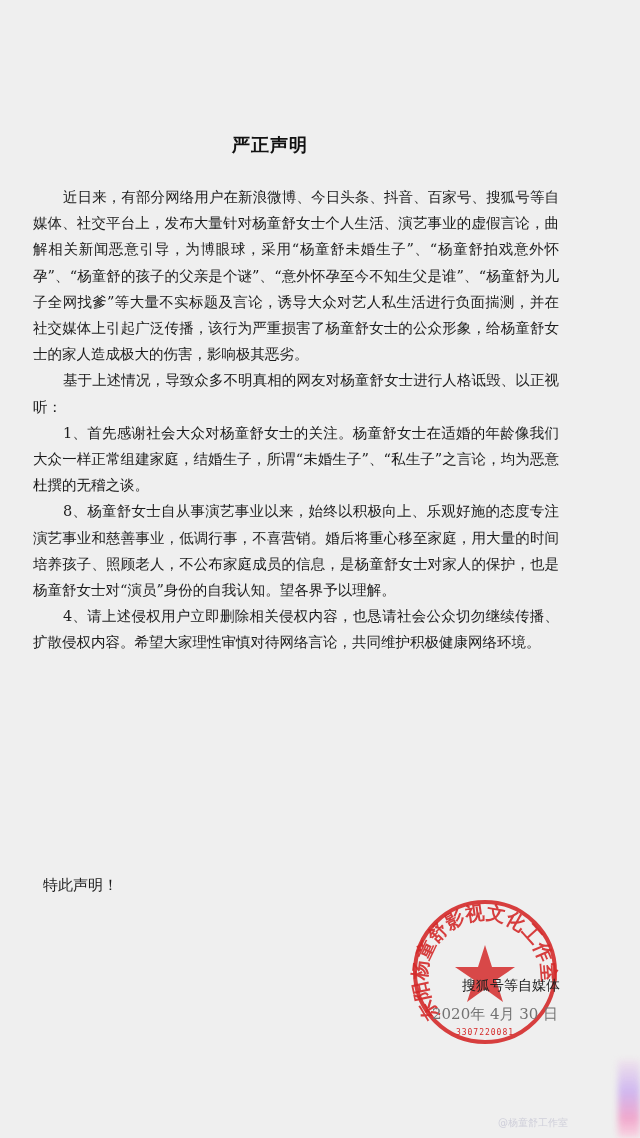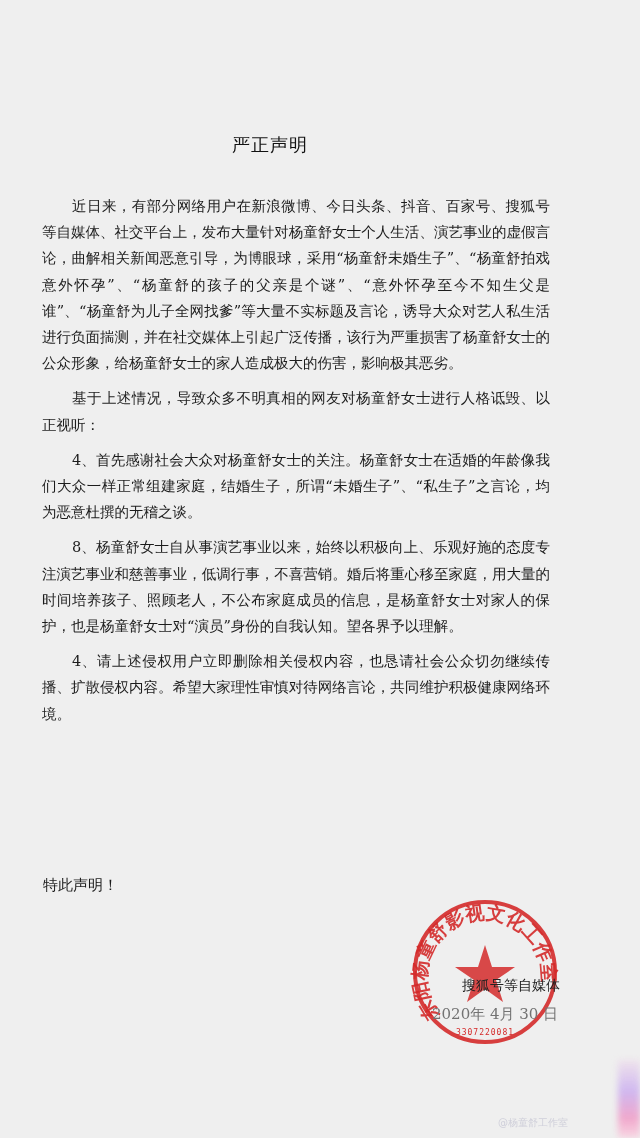--- a/index.html
+++ b/index.html
@@ -6,27 +6,27 @@
   body {
     width: 640px; height: 1138px; overflow: hidden; position: relative;
     background: #efefef;
     font-family: "DejaVu Serif", "Liberation Serif", serif;
     color: #1c1c1c;
   }
   .page { position: absolute; left: 0; top: 0; width: 640px; height: 1138px; }
   .title {
     position: absolute; top: 133px; left: 0; width: 540px; text-align: center;
     font-family: "DejaVu Sans", "Liberation Sans", sans-serif;
-    font-weight: normal; font-size: 18px; letter-spacing: 1px; color: #111;
+    font-weight: bold; font-size: 18px; letter-spacing: 1px; color: #111;
   }
   .body-text {
     position: absolute; left: 33px; top: 184px; width: 526px;
     font-size: 14.5px; line-height: 26.2px; text-align: justify;
   }
-  .para { margin: 9px; text-indent: 30px; }
+  .para { margin: 0; text-indent: 30px; }
   .closing {
     position: absolute; left: 43px; top: 876px;
     font-size: 15px; color: #1c1c1c;
   }
   .stamp {
     position: absolute; left: 410px; top: 897px; width: 150px; height: 150px;
   }
   .sign-name {
     position: absolute; left: 462px; top: 977px; font-size: 14px; color: #222;
   }
@@ -53,21 +53,21 @@
 </head>
 <body>
 
 <div class="page">
 
   <div class="title">严正声明</div>
 
   <div class="body-text">
     <p class="para">近日来，有部分网络用户在新浪微博、今日头条、抖音、百家号、搜狐号等自媒体、社交平台上，发布大量针对杨童舒女士个人生活、演艺事业的虚假言论，曲解相关新闻恶意引导，为博眼球，采用“杨童舒未婚生子”、“杨童舒拍戏意外怀孕”、“杨童舒的孩子的父亲是个谜”、“意外怀孕至今不知生父是谁”、“杨童舒为儿子全网找爹”等大量不实标题及言论，诱导大众对艺人私生活进行负面揣测，并在社交媒体上引起广泛传播，该行为严重损害了杨童舒女士的公众形象，给杨童舒女士的家人造成极大的伤害，影响极其恶劣。</p>
     <p class="para">基于上述情况，导致众多不明真相的网友对杨童舒女士进行人格诋毁、以正视听：</p>
-    <p class="para">4、首先感谢社会大众对杨童舒女士的关注。杨童舒女士在适婚的年龄像我们大众一样正常组建家庭，结婚生子，所谓“未婚生子”、“私生子”之言论，均为恶意杜撰的无稽之谈。</p>
+    <p class="para">1、首先感谢社会大众对杨童舒女士的关注。杨童舒女士在适婚的年龄像我们大众一样正常组建家庭，结婚生子，所谓“未婚生子”、“私生子”之言论，均为恶意杜撰的无稽之谈。</p>
     <p class="para">8、杨童舒女士自从事演艺事业以来，始终以积极向上、乐观好施的态度专注演艺事业和慈善事业，低调行事，不喜营销。婚后将重心移至家庭，用大量的时间培养孩子、照顾老人，不公布家庭成员的信息，是杨童舒女士对家人的保护，也是杨童舒女士对“演员”身份的自我认知。望各界予以理解。</p>
     <p class="para">4、请上述侵权用户立即删除相关侵权内容，也恳请社会公众切勿继续传播、扩散侵权内容。希望大家理性审慎对待网络言论，共同维护积极健康网络环境。</p>
   </div>
 
   <div class="closing">特此声明！</div>
 
   <svg class="stamp" viewBox="0 0 150 150">
     <defs>
       <path id="sealArc" d="M 30 118 A 58 58 0 1 1 124 110"></path>
     </defs>

